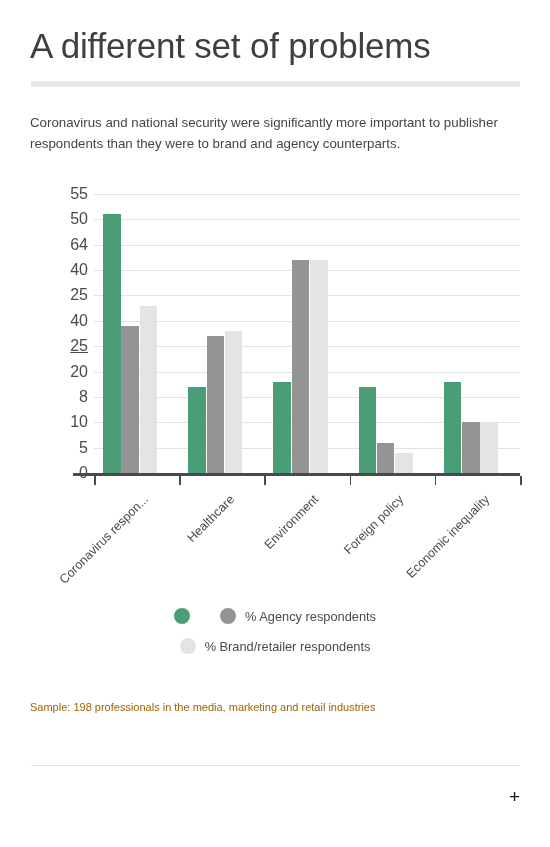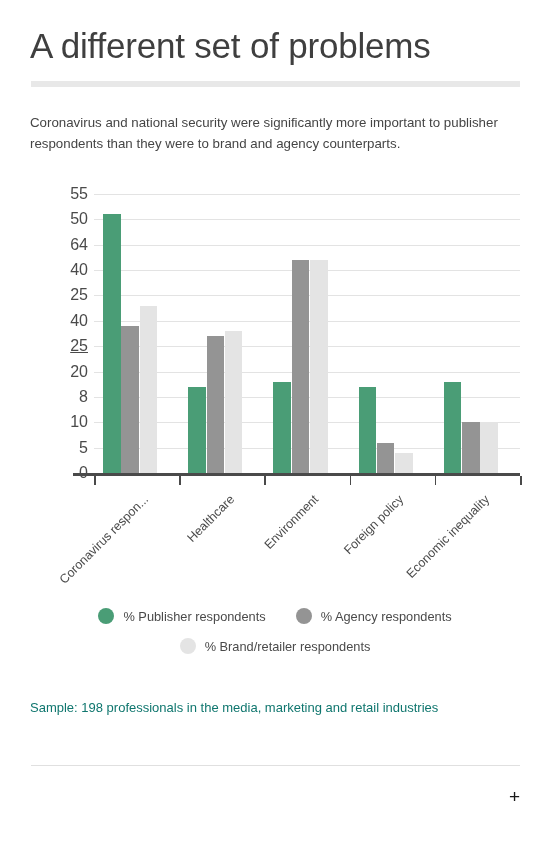--- a/index.html
+++ b/index.html
@@ -149,23 +149,23 @@
     font-size: 12.8px;
     color: #4a4a4a;
     white-space: nowrap;
   }
 
   
   .notes {
     position: absolute;
     left: 30px;
     top: 698px;
-    font-size: 13px;
+    font-size: 11px;
     line-height: 19px;
-    color: #0f766e;
+    color: #a16207;
   }
   .footer-rule {
     position: absolute;
     left: 31px;
     top: 765px;
     width: 489px;
     height: 1px;
     background: #e0e0e0;
   }
   .logo {
@@ -259,21 +259,20 @@
         <div class="xlabel" style="left: 312px; top: 308px; transform: rotate(-45deg) translateX(-100%);">Environment</div>
         <div class="xlabel" style="left: 397px; top: 308px; transform: rotate(-45deg) translateX(-100%);">Foreign policy</div>
         <div class="xlabel" style="left: 483px; top: 308px; transform: rotate(-45deg) translateX(-100%);">Economic inequality</div>
       </div>
   </div>
 
   <div class="legend">
     <div class="legend-row">
       <div class="legend-item">
         <span class="legend-dot" style="background: rgb(74, 157, 118);"></span>
-        <span class="legend-label">% Publisher respondents</span>
       </div>
       <div class="legend-item">
         <span class="legend-dot" style="background: rgb(148, 148, 148);"></span>
         <span class="legend-label">% Agency respondents</span>
       </div>
     </div>
     <div class="legend-row">
       <div class="legend-item">
         <span class="legend-dot" style="background: rgb(228, 228, 228);"></span>
         <span class="legend-label">% Brand/retailer respondents</span>

